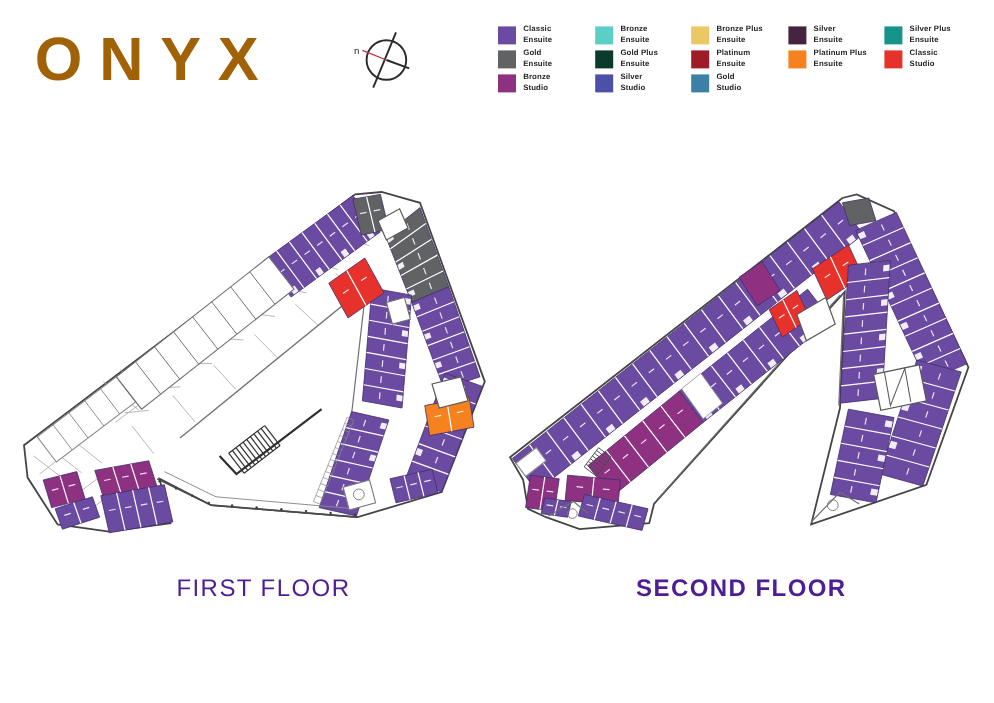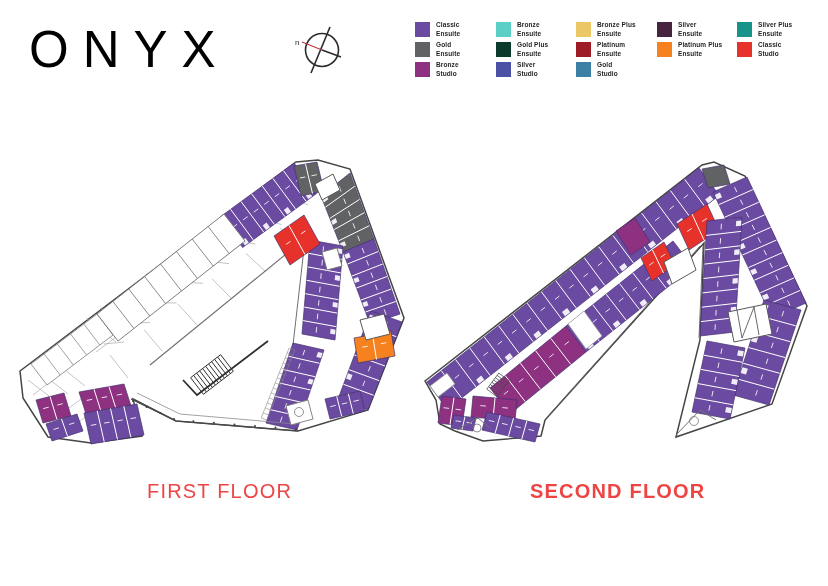--- a/index.html
+++ b/index.html
@@ -1,20 +1,20 @@
 <!DOCTYPE html>
 <html><head>
 <meta charset="utf-8">
 <style>
 html,body{margin:0;padding:0;background:#ffffff;}
 body{width:828px;height:586px;position:relative;overflow:hidden;font-family:"Liberation Sans",sans-serif;}
-.logo{position:absolute;left:29px;top:20px;font-size:51px;font-weight:normal;color:#000000;letter-spacing:14px;}
+.logo{position:absolute;left:29px;top:20px;font-size:51px;font-weight:bold;color:#a16207;letter-spacing:14px;}
 .sw{position:absolute;width:15px;height:15px;}
 .lbl{position:absolute;font-size:6.5px;font-weight:bold;color:#231f20;line-height:8.5px;letter-spacing:0.1px;}
-.title{position:absolute;font-size:20px;color:#ef4444;letter-spacing:1.2px;}
+.title{position:absolute;font-size:20px;color:#4c1d95;letter-spacing:1.2px;}
 svg{position:absolute;left:0;top:0;}
 </style>
 </head>
 <body>
 
 <div class="logo">ONYX</div>
 <svg width="828" height="586" viewBox="0 0 828 586">
 <g>
 
 <circle cx="322" cy="50" r="16.5" fill="none" stroke="#2b2b2d" stroke-width="1.6"></circle>

